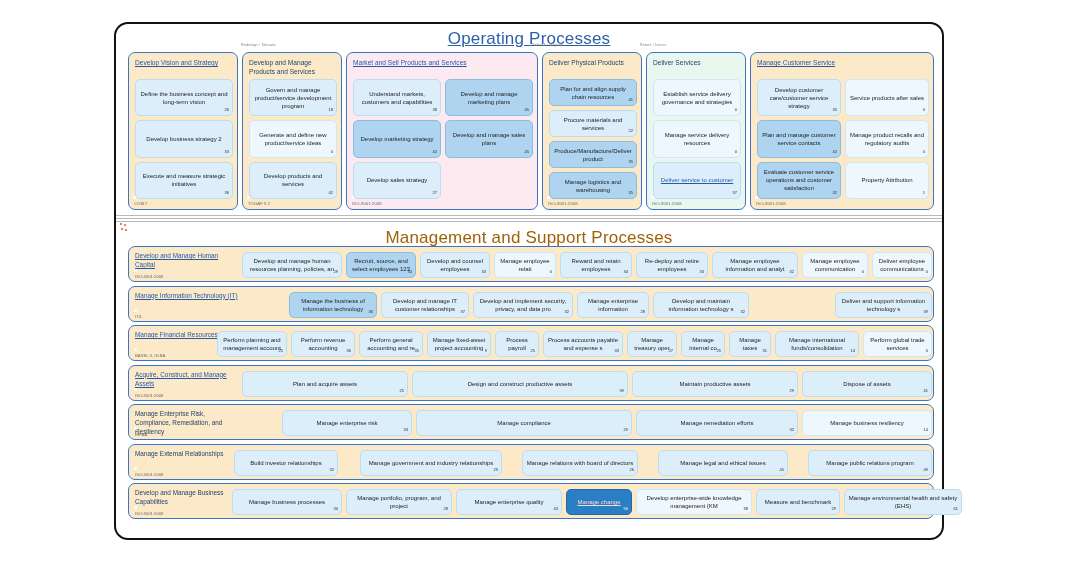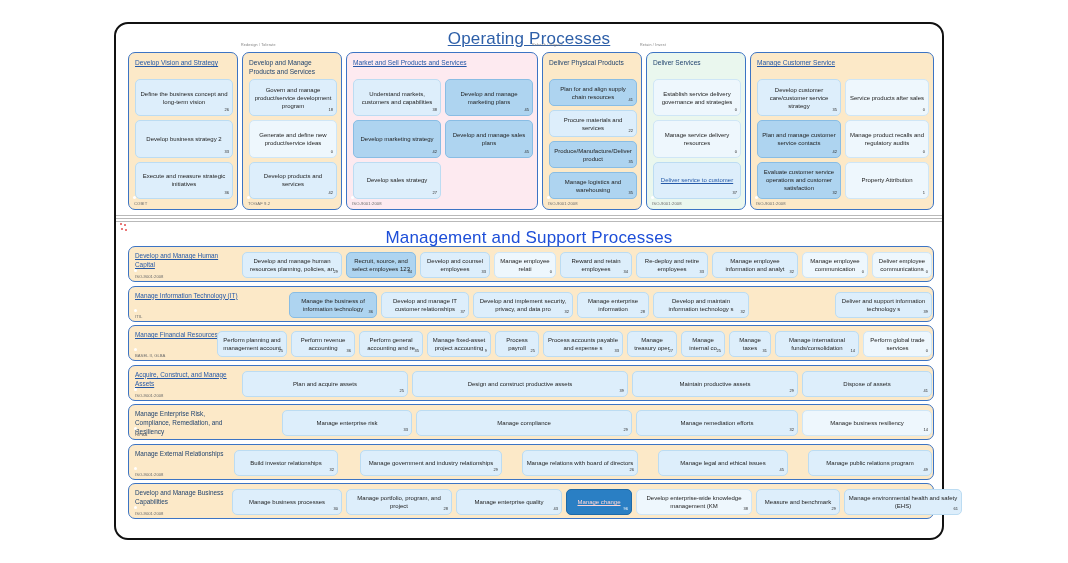--- a/index.html
+++ b/index.html
@@ -15,21 +15,21 @@
 
   .divider{position:absolute;left:116px;width:826px;height:0;border-top:1px solid #b9b9b9;}
   .divider.d1{top:215px;}
   .divider.d2{top:218px;}
   .divider.d3{top:221px;}
 
   
   .sec-title{position:absolute;text-align:center;width:830px;left:114px;
              font-size:17px;letter-spacing:.2px;}
   .sec-title.op{top:29px;color:#2d5fa8;text-decoration:underline;}
-  .sec-title.mg{top:228px;color:#1d4ed8;}
+  .sec-title.mg{top:228px;color:#a16207;}
 
   
   .dots{position:absolute;left:120px;top:223px;width:10px;height:10px;}
   .dots i{position:absolute;display:block;width:2px;height:2px;background:#e34b4b;border-radius:50%;}
   .dots i:nth-child(1){left:0px;top:0px;}
   .dots i:nth-child(2){left:4px;top:1px;}
   .dots i:nth-child(3){left:1px;top:5px;}
   .dots i:nth-child(4){left:5px;top:6px;}
 
   

